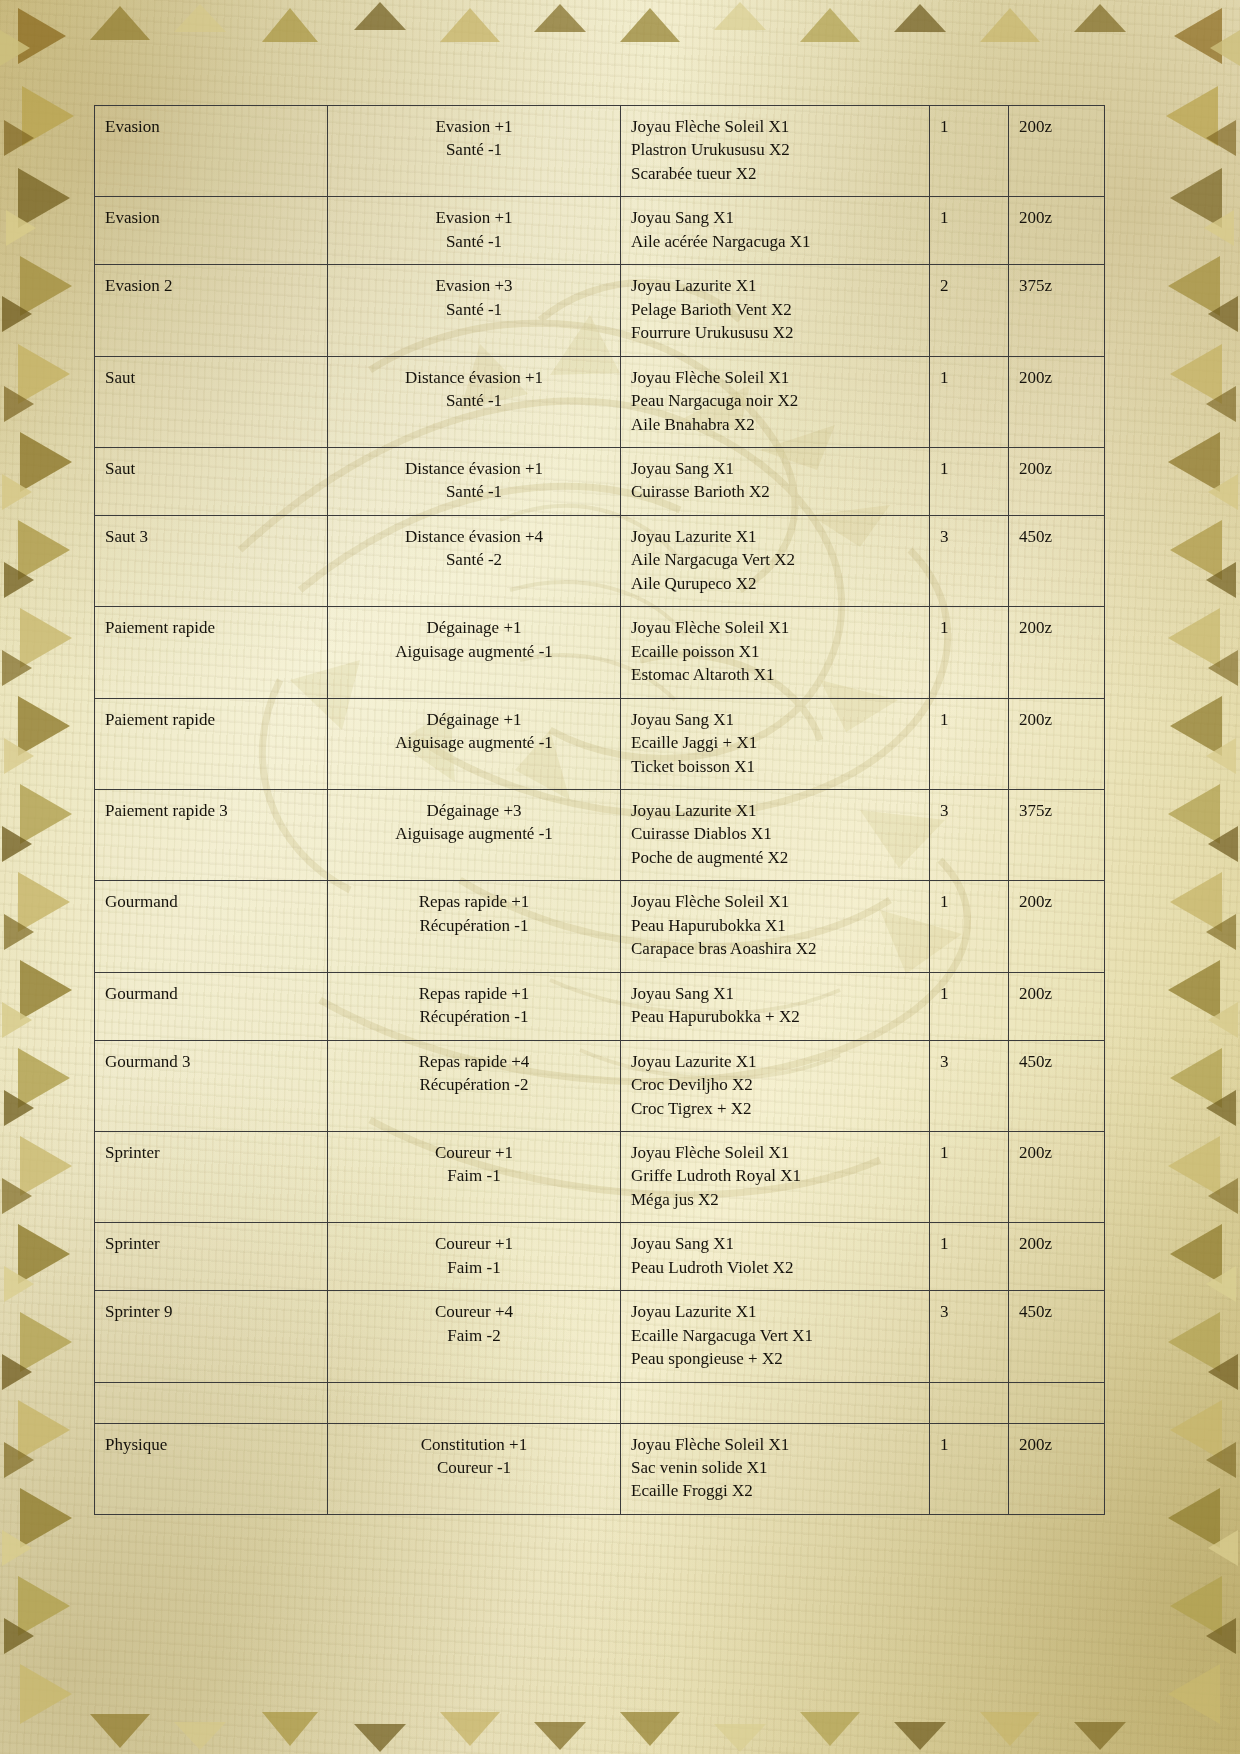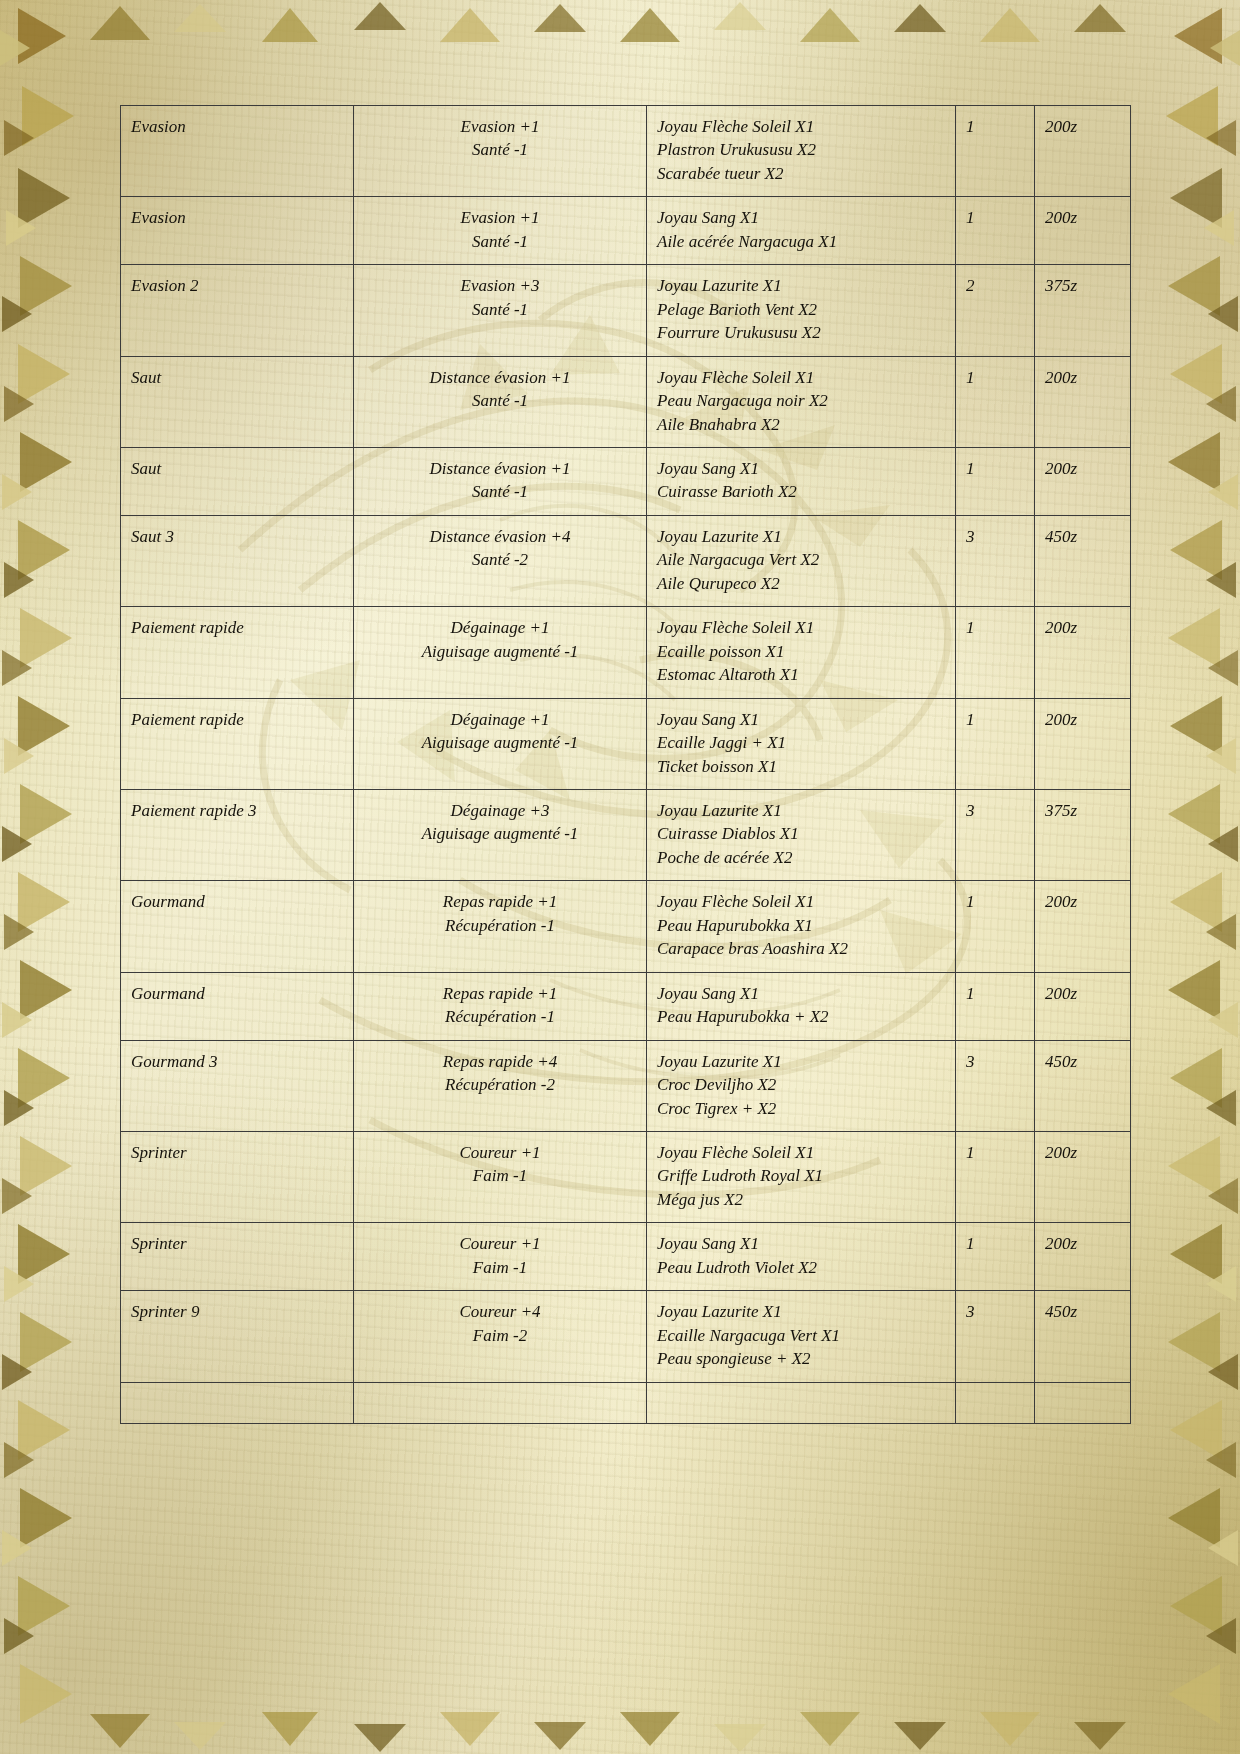--- a/index.html
+++ b/index.html
@@ -78,25 +78,24 @@
     width: 1000px;
     height: 1300px;
     z-index: 1;
     opacity: .30;
     pointer-events: none;
   }
 
   
   .sheet {
     position: absolute;
-    left: 120px;
+    left: 94px;
     top: 105px;
     width: 905px;
     z-index: 3;
-    font-style: italic;
   }
   table.skills {
     border-collapse: collapse;
     width: 100%;
     table-layout: fixed;
     background: rgba(255,255,255,0.04);
   }
   table.skills td {
     border: 1px solid #3b3b3b;
     vertical-align: top;
@@ -433,21 +432,21 @@
         <td class="c-skill">
             <span class="line">Paiement rapide 3</span>
           </td>
         <td class="c-effects">
           <span class="line">Dégainage +3</span>
           <span class="line">Aiguisage augmenté -1</span>
         </td>
         <td class="c-mats">
           <span class="line">Joyau Lazurite X1</span>
           <span class="line">Cuirasse Diablos X1</span>
-          <span class="line">Poche de acérée X2</span>
+          <span class="line">Poche de augmenté X2</span>
         </td>
         <td class="c-slots">3</td>
         <td class="c-price">375z</td>
       </tr>
 
 
       <tr>
         <td class="c-skill">
             <span class="line">Gourmand</span>
           </td>
@@ -548,16 +547,32 @@
       </tr>
 
       <tr class="spacer">
         <td class="c-skill"></td>
         <td class="c-effects"></td>
         <td class="c-mats"></td>
         <td class="c-slots"></td>
         <td class="c-price"></td>
       </tr>
 
+      <tr>
+        <td class="c-skill">
+            <span class="line">Physique</span>
+          </td>
+        <td class="c-effects">
+          <span class="line">Constitution +1</span>
+          <span class="line">Coureur -1</span>
+        </td>
+        <td class="c-mats">
+          <span class="line">Joyau Flèche Soleil X1</span>
+          <span class="line">Sac venin solide X1</span>
+          <span class="line">Ecaille Froggi X2</span>
+        </td>
+        <td class="c-slots">1</td>
+        <td class="c-price">200z</td>
+      </tr>
 
     </tbody>
   </table>
 </div>
 
 </body></html>

